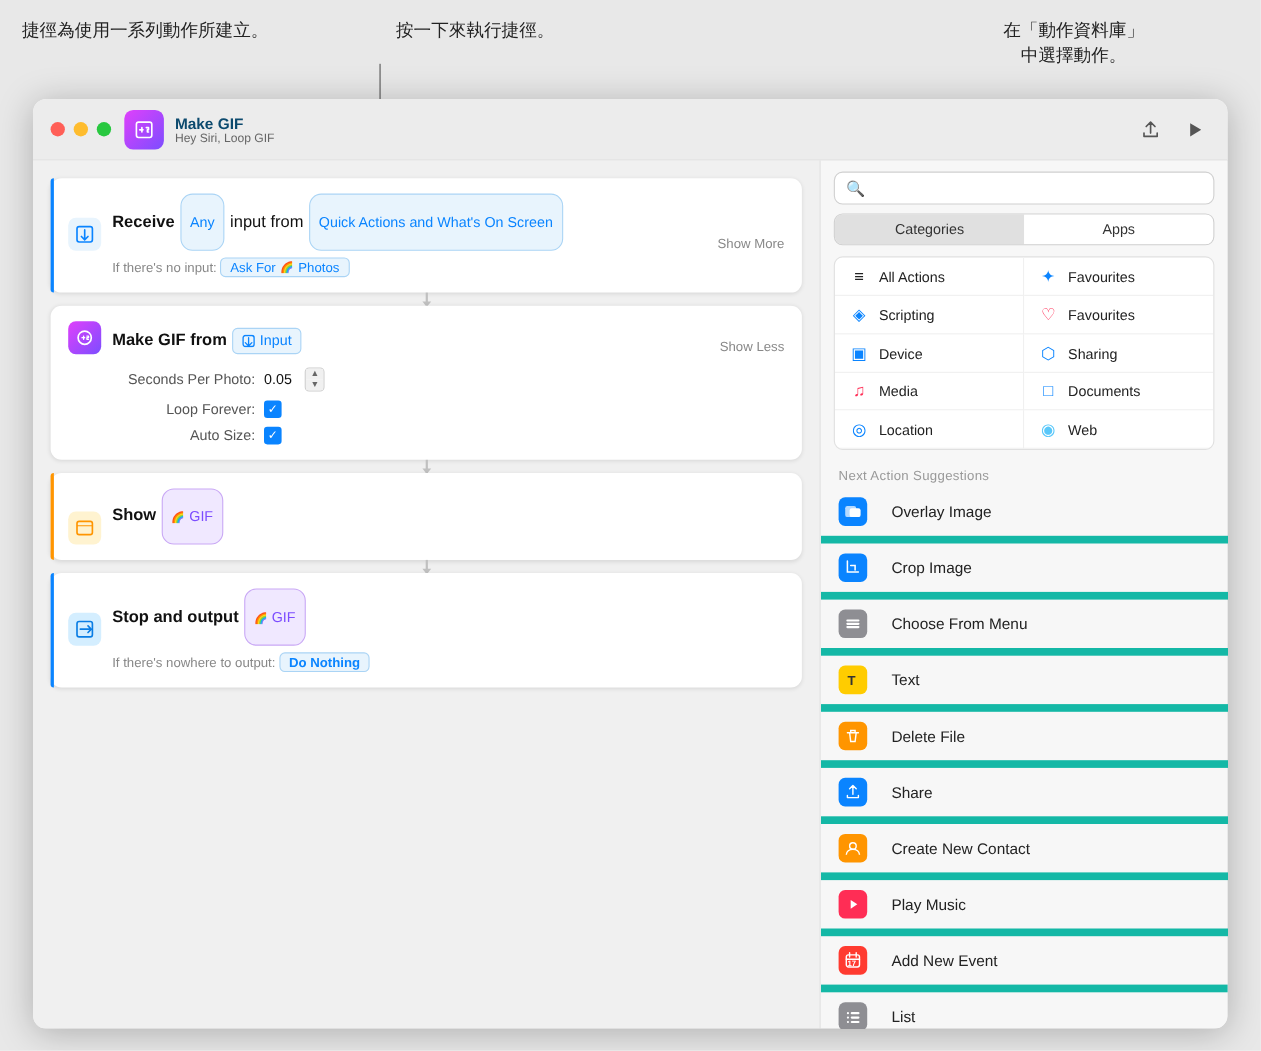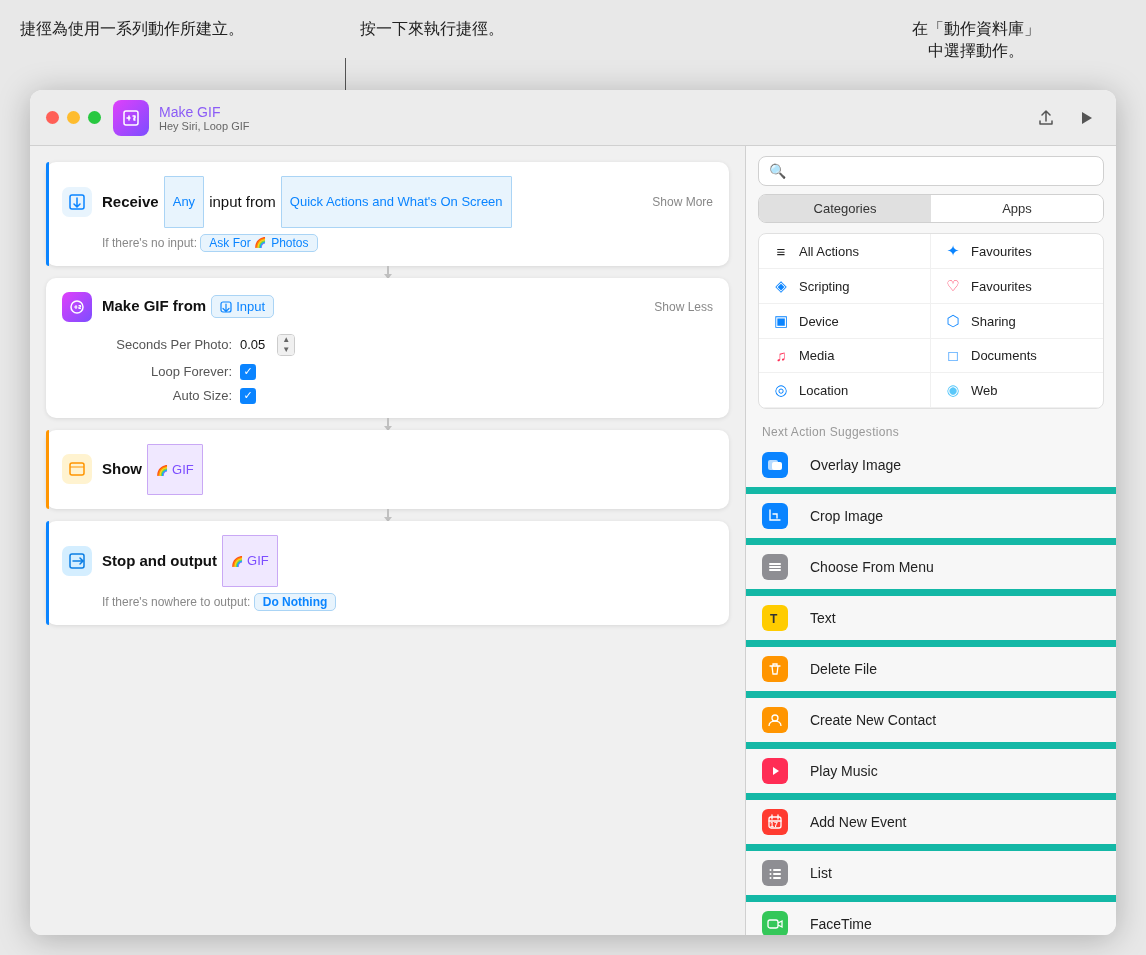--- a/index.html
+++ b/index.html
@@ -94,22 +94,22 @@
       color: white;
       font-size: 16px;
       font-weight: bold;
     }
 
     .titlebar-info {
       display: flex; flex-direction: column;
     }
     .titlebar-name {
       font-size: 14px;
-      font-weight: 400;
-      color: #8b5cf6;
+      font-weight: 700;
+      color: #0c4a6e;
     }
     .titlebar-subtitle {
       font-size: 11px;
       color: #666;
     }
     .titlebar-actions {
       margin-left: auto;
       display: flex;
       align-items: center;
       gap: 12px;
@@ -166,21 +166,21 @@
 
     .workflow-step {
       background: white;
       border-radius: 10px;
       padding: 14px 16px;
       box-shadow: 0 1px 4px rgba(0,0,0,0.1);
       position: relative;
     }
     .step-header {
       display: flex;
-      align-items: center;
+      align-items: flex-end;
       gap: 10px;
     }
     .step-icon {
       width: 30px; height: 30px;
       border-radius: 7px;
       display: flex; align-items: center; justify-content: center;
       font-size: 16px;
       flex-shrink: 0;
     }
     .step-icon-receive { background: #e8f4fd; color: #0a84ff; }
@@ -199,21 +199,21 @@
       align-items: center;
       flex-wrap: wrap;
       gap: 5px;
       font-weight: 400;
       font-size: 15px;
     }
     .step-action-text strong { font-weight: 600; }
     .token {
       background: #e8f4fd;
       border: 1px solid #aad4f5;
-      border-radius: 1px;
+      border-radius: 11px;
       padding: 15px 8px;
       font-size: 13px;
       color: #0a84ff;
       font-weight: 500;
     }
     .token-blue { background: #e8f4fd; border-color: #aad4f5; color: #0a84ff; }
     .token-purple { background: #f0e8ff; border-color: #c9a8f5; color: #7c4dff; }
     .token-input {
       background: #e8f4fd;
       border: 1px solid #aad4f5;
@@ -691,20 +691,28 @@
 
         <div class="action-item">
           <div class="action-icon" style="background:#ff9500;">
             <svg width="16" height="16" viewBox="0 0 16 16" fill="none">
                 <path d="M3 5h10M6 5V3h4v2M5 5l1 8h4l1-8" stroke="white" stroke-width="1.3" stroke-linecap="round"></path>
               </svg>
           </div>
           <span>Delete File</span>
         </div>
 
+        <div class="action-item">
+          <div class="action-icon" style="background:#0a84ff;">
+            <svg width="16" height="16" viewBox="0 0 16 16" fill="none">
+                <path d="M8 2v8M5 5l3-3 3 3M3 11v2h10v-2" stroke="white" stroke-width="1.3" stroke-linecap="round" stroke-linejoin="round"></path>
+              </svg>
+          </div>
+          <span>Share</span>
+        </div>
 
         <div class="action-item">
           <div class="action-icon" style="background:#ff9500;">
             <svg width="16" height="16" viewBox="0 0 16 16" fill="none">
                 <circle cx="8" cy="6" r="3" stroke="white" stroke-width="1.3"></circle>
                 <path d="M2 14c0-3 2.7-5 6-5s6 2 6 5" stroke="white" stroke-width="1.3"></path>
               </svg>
           </div>
           <span>Create New Contact</span>
         </div>

